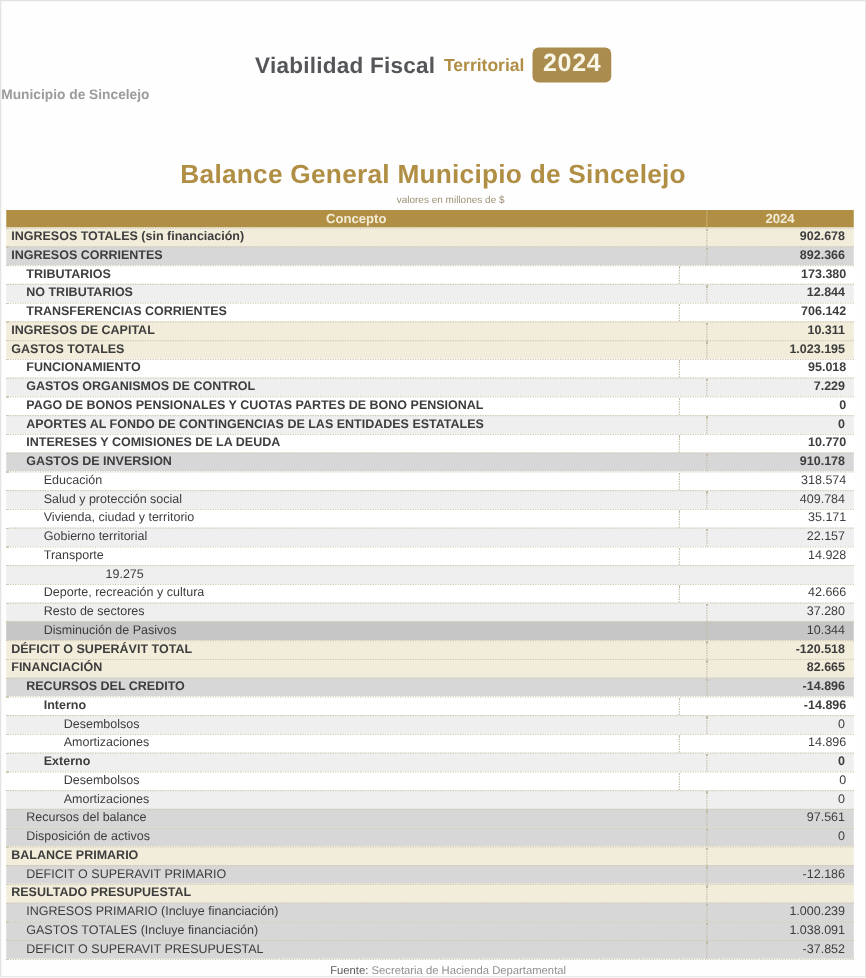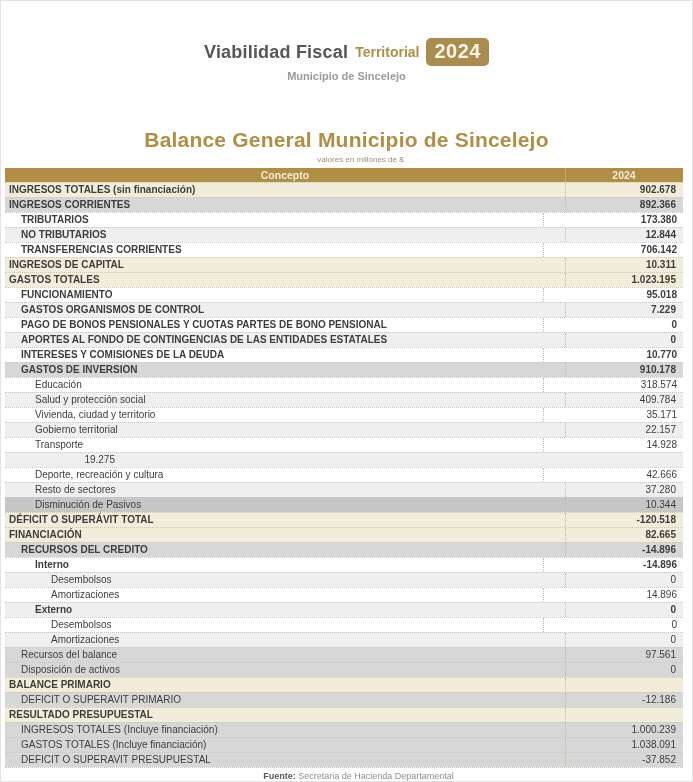--- a/index.html
+++ b/index.html
@@ -19,21 +19,21 @@
   html,body{background:#ffffff;}
   body{font-family:"Liberation Sans","DejaVu Sans",sans-serif;}
   .page{
     position:relative;
     width:693px;height:782px;
     background:#fefefe;
     border:1px solid #e3e3e3;
     overflow:hidden;
   }
   
-  .brand{padding-top:36px;text-align:center;}
+  .brand{padding-top:36px;text-align:left;}
   .brand-line{height:30px;display:flex;align-items:center;justify-content:center;gap:7px;}
   .brand-name{font-size:18px;font-weight:bold;color:var(--brandDark);letter-spacing:.2px;}
   .brand-territorial{font-size:14px;font-weight:bold;color:var(--gold);}
   .year-badge{
     display:inline-block;background:var(--badgeGold);color:#faf6e8;
     font-size:20px;font-weight:bold;padding:1px 8px 2px 8px;border-radius:5px;
     letter-spacing:.5px;line-height:25px;
   }
   .brand-sub{margin-top:3px;font-size:11px;font-weight:bold;color:var(--brandGray);height:14px;}
   
@@ -54,21 +54,21 @@
   .lvl1{padding-left:16px;}
   .lvl2{padding-left:30px;}
   .lvl3{padding-left:46px;}
   .bg-beige{background:var(--beige);}
   .bg-mid{background:var(--grayMid);}
   .bg-light{background:var(--grayLight);}
   .bg-white{background:#ffffff;gap:28px;}
   .bg-dark{background:var(--grayDark);}
   
   .footer{margin-top:3px;text-align:center;font-size:9px;color:#8f8f8f;}
-  .footer .src-label{font-weight:bold;color:#5a5a5a;padding-left:24px;}
+  .footer .src-label{font-weight:normal;color:#5a5a5a;padding-left:24px;}
 </style>
 </head>
 <body>
 
 <div class="page">
 
   <div class="brand">
     <div class="brand-line">
       <span class="brand-name">Viabilidad Fiscal</span>
       <span class="brand-territorial">Territorial</span>
@@ -223,21 +223,21 @@
         </div>
         <div class="trow bg-mid">
           <div class="cell concept lvl1">DEFICIT O SUPERAVIT PRIMARIO</div>
           <div class="cell value">-12.186</div>
         </div>
         <div class="trow bg-beige bold">
           <div class="cell concept lvl0">RESULTADO PRESUPUESTAL</div>
           <div class="cell value"></div>
         </div>
         <div class="trow bg-mid">
-          <div class="cell concept lvl1">INGRESOS TOTALES (Incluye financiación)</div>
+          <div class="cell concept lvl1">INGRESOS PRIMARIO (Incluye financiación)</div>
           <div class="cell value">1.000.239</div>
         </div>
         <div class="trow bg-mid">
           <div class="cell concept lvl1">GASTOS TOTALES (Incluye financiación)</div>
           <div class="cell value">1.038.091</div>
         </div>
         <div class="trow bg-mid">
           <div class="cell concept lvl1">DEFICIT O SUPERAVIT PRESUPUESTAL</div>
           <div class="cell value">-37.852</div>
         </div>

